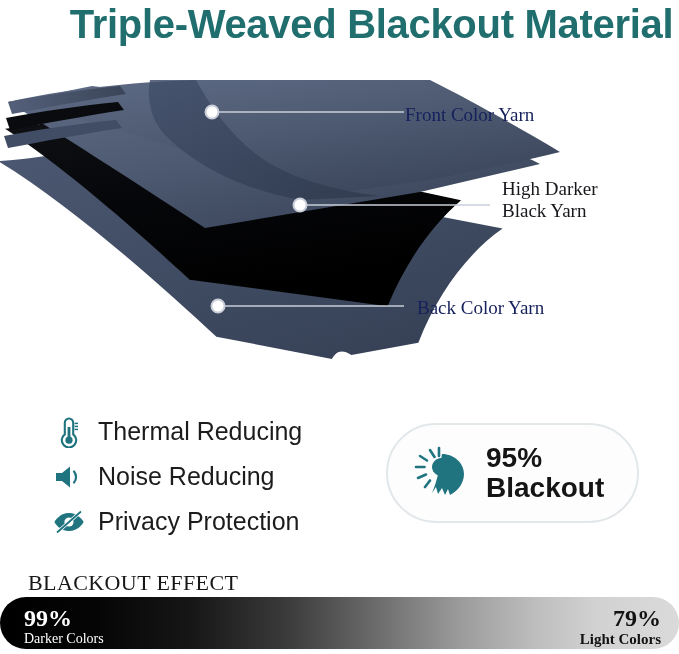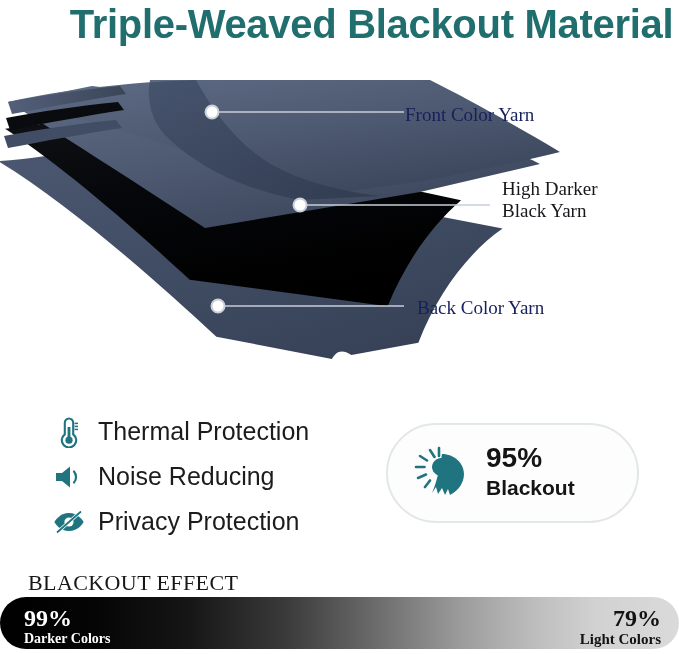--- a/index.html
+++ b/index.html
@@ -120,21 +120,21 @@
   }
   #badge-text {
     margin-left: 10px;
     text-align: left;
     font-family: "Liberation Sans", sans-serif;
     font-weight: bold;
     color: #151515;
     line-height: 30px;
   }
   #badge-percent { font-size: 28px; display: block; }
-  #badge-word { font-size: 21px; display: block; }
+  #badge-word { font-size: 28px; display: block; }
 
   
   #blackout-effect-heading {
     position: absolute;
     left: 28px;
     top: 570px;
     font-family: "Liberation Serif", serif;
     font-size: 22px;
     color: #171717;
     letter-spacing: 0.4px;
@@ -175,21 +175,21 @@
   .bar-pct {
     display: block;
     font-family: "Liberation Serif", serif;
     font-weight: bold;
     font-size: 24px;
     line-height: 26px;
   }
   .bar-sub {
     display: block;
     font-family: "Liberation Serif", serif;
-    font-weight: bold;
+    font-weight: normal;
     font-size: 14px;
     line-height: 16px;
   }
   #bar-stat-right .bar-sub { font-weight: bold; font-size: 15px; }
 </style>
 </head>
 <body>
 
 <div id="page-title">Triple-Weaved Blackout Material</div>
 
@@ -299,21 +299,21 @@
     <span class="feature-icon">
       <svg width="26" height="32" viewBox="0 0 26 32" xmlns="http://www.w3.org/2000/svg">
         <path d="M13 2.5 a4.2 4.2 0 0 1 4.2 4.2 V18.4 a7.2 7.2 0 1 1 -8.4 0 V6.7 A4.2 4.2 0 0 1 13 2.5 Z" fill="none" stroke="#1F7480" stroke-width="2.1"></path>
         <circle cx="13" cy="24.2" r="3.6" fill="#1F7480"></circle>
         <rect x="11.6" y="11" width="2.8" height="11" fill="#1F7480"></rect>
         <line x1="18.6" y1="7.4" x2="22" y2="7.4" stroke="#1F7480" stroke-width="1.5"></line>
         <line x1="18.6" y1="10.4" x2="22" y2="10.4" stroke="#1F7480" stroke-width="1.5"></line>
         <line x1="18.6" y1="13.4" x2="22" y2="13.4" stroke="#1F7480" stroke-width="1.5"></line>
       </svg>
     </span>
-    <span class="feature-label">Thermal Protection</span>
+    <span class="feature-label">Thermal Reducing</span>
   </div>
 
   <div class="feature-row">
     <span class="feature-icon">
       <svg width="30" height="26" viewBox="0 0 30 26" xmlns="http://www.w3.org/2000/svg">
         <path d="M2 9 H8 L16 2.5 V23.5 L8 17 H2 Z" fill="#1F7480"></path>
         <path d="M20 7.5 a8.5 8.5 0 0 1 0 11" fill="none" stroke="#1F7480" stroke-width="2.2" stroke-linecap="round"></path>
       </svg>
     </span>
     <span class="feature-label">Noise Reducing</span>

